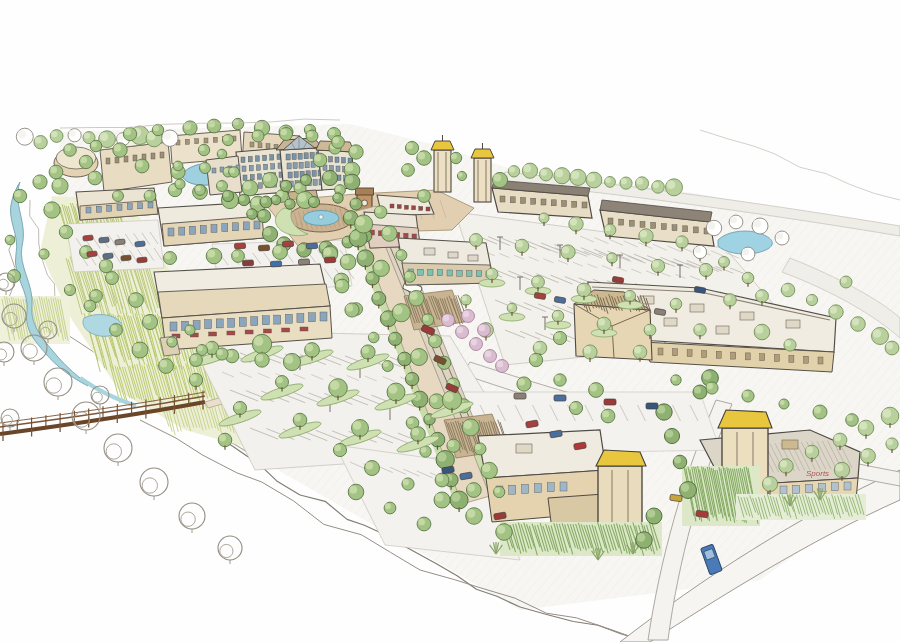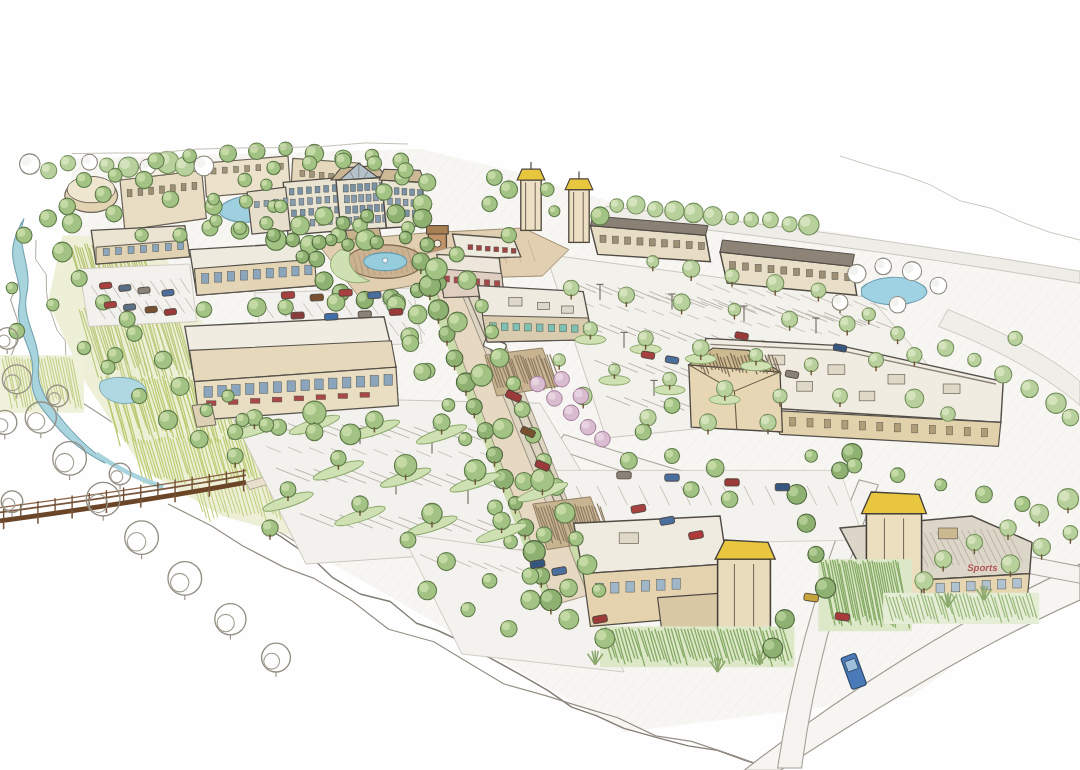--- a/index.html
+++ b/index.html
@@ -1,17 +1,17 @@
 <!DOCTYPE html>
 <html><head>
 <meta charset="utf-8">
 <style>
 html,body{margin:0;padding:0;background:#ffffff;}
 body{font-family:"Liberation Sans",sans-serif;}
-#wrap{width:900px;height:642px;overflow:hidden;font-weight:bold;}
+#wrap{width:900px;height:642px;overflow:hidden;}
 </style>
 </head>
 <body>
 <div id="wrap">
 <svg xmlns="http://www.w3.org/2000/svg" width="900" height="642" viewBox="0 0 900 642">
 <defs>
         <pattern id="px" width="7" height="7" patternUnits="userSpaceOnUse" patternTransform="rotate(40)">
           <line x1="0" y1="0" x2="0" y2="7" stroke="#c9c4ba" stroke-width="0.5" opacity="0.4"></line>
         </pattern>
       </defs>

